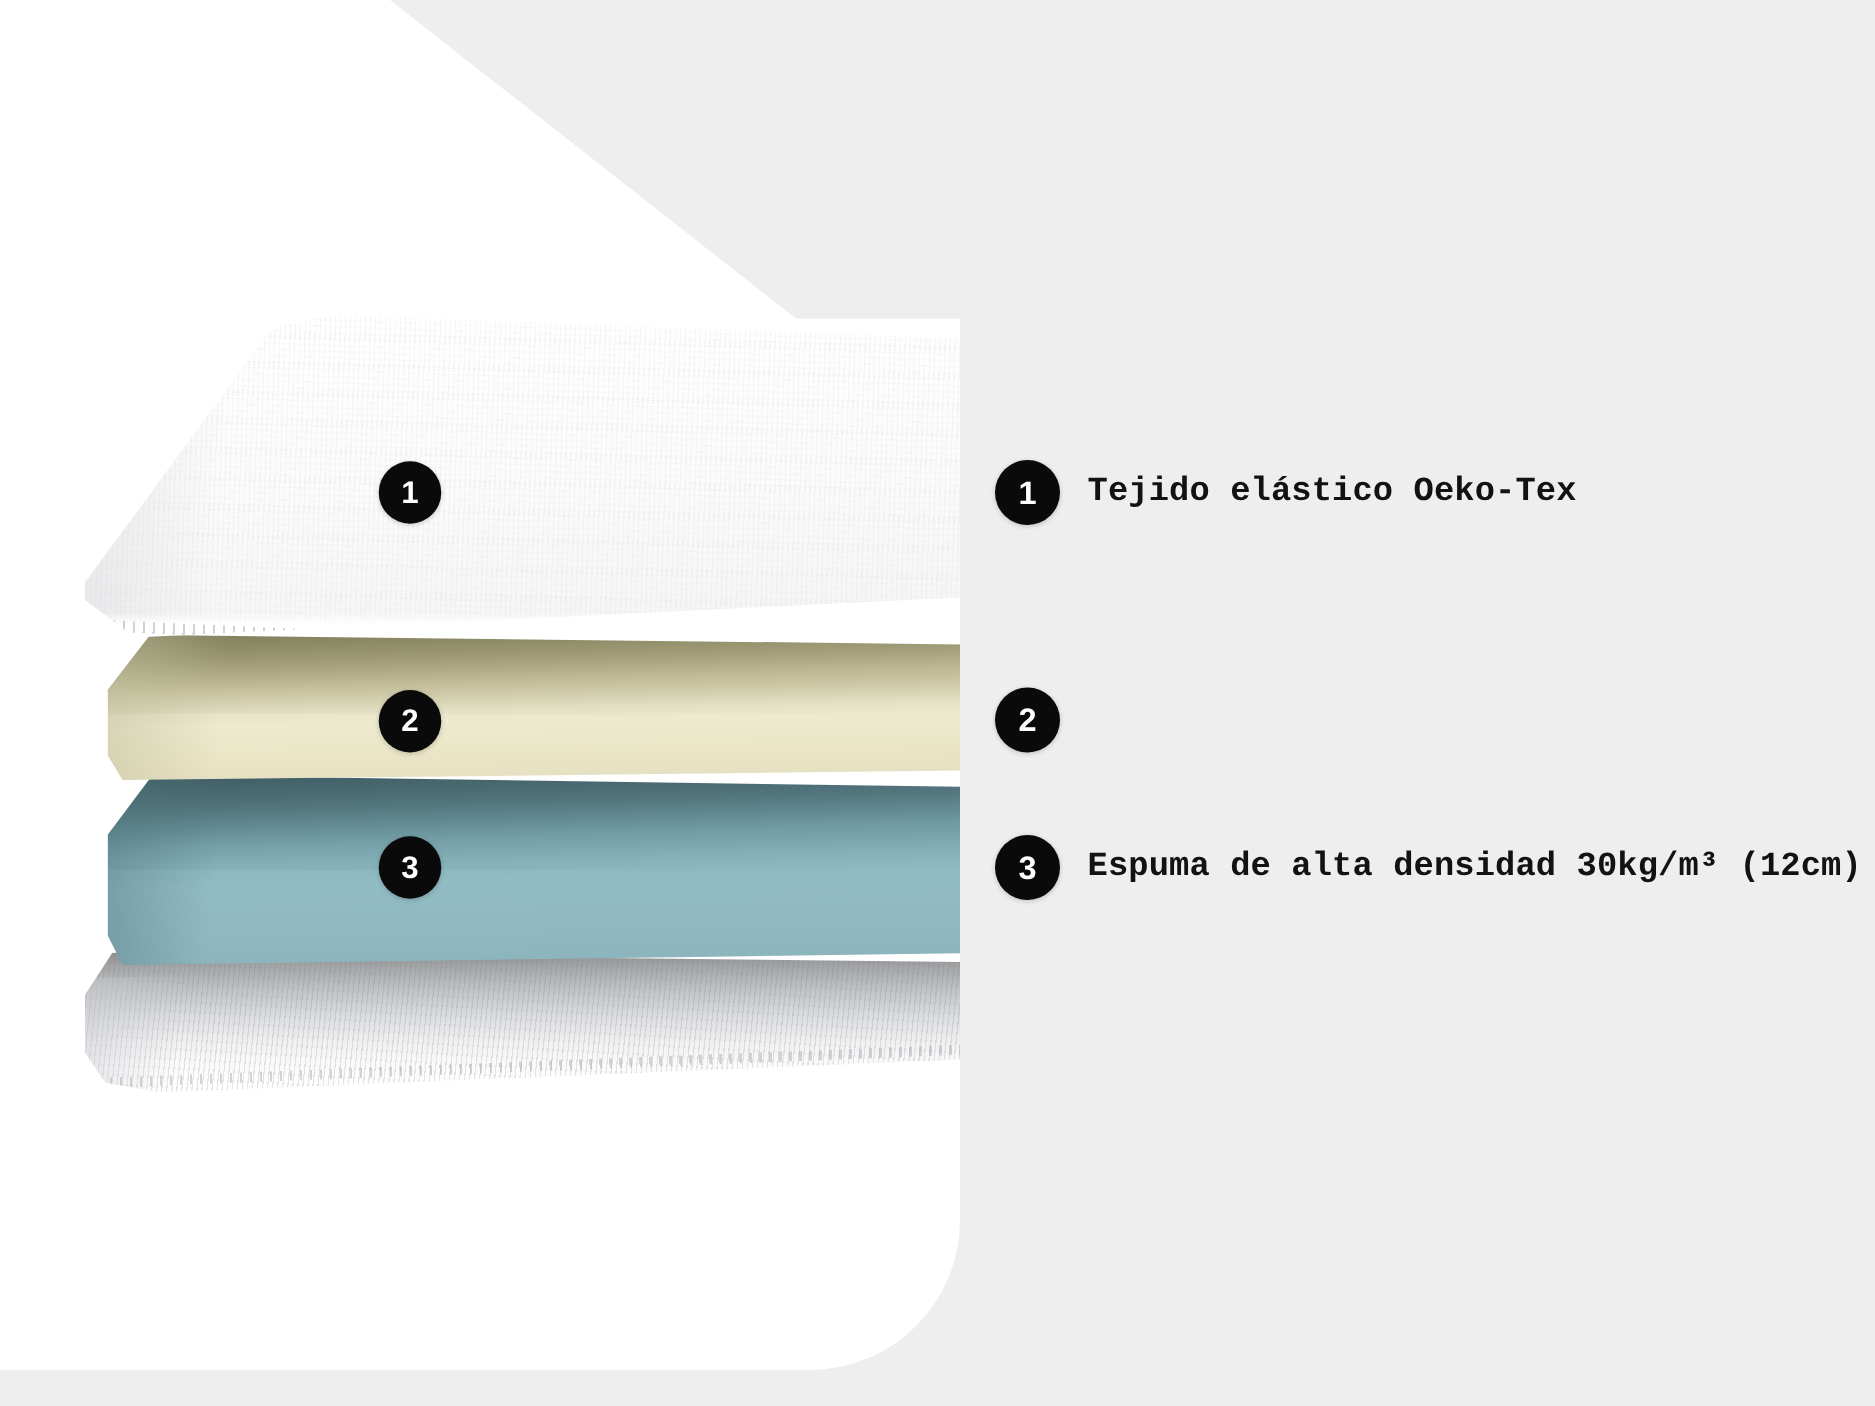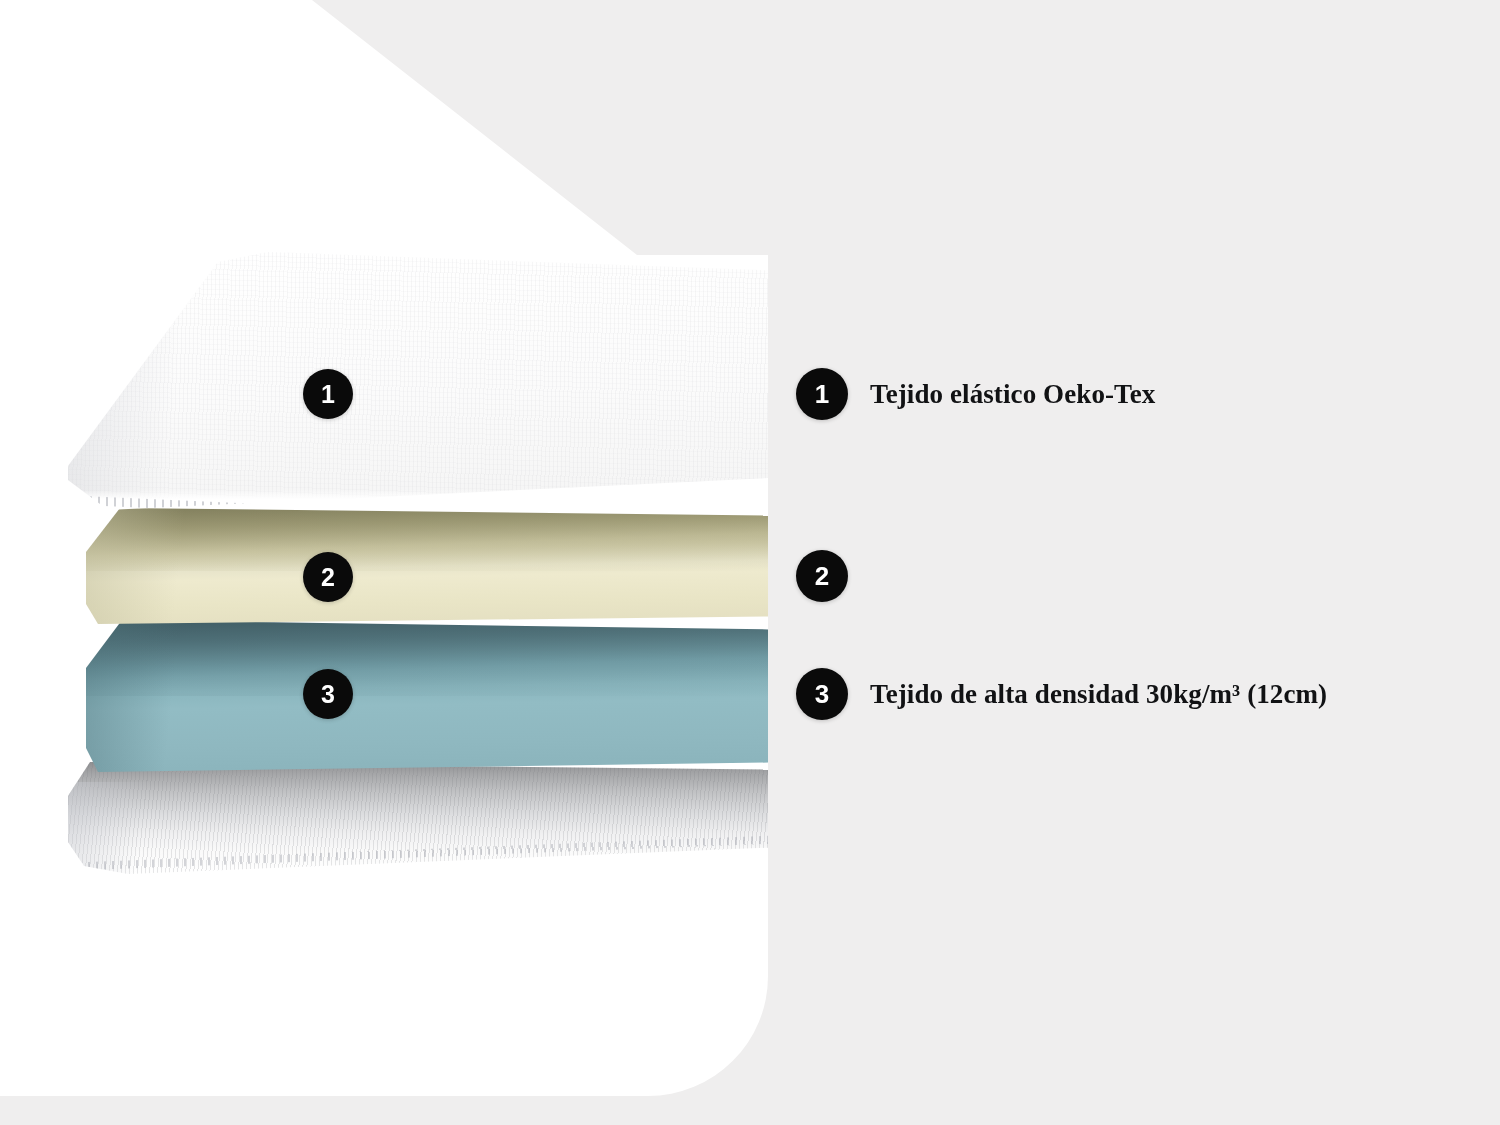--- a/index.html
+++ b/index.html
@@ -255,21 +255,21 @@
   .legend-row.r3 { top: 668px; }
 
   .legend-badge {
     position: relative;
     flex: 0 0 auto;
     width: 52px;
     height: 52px;
     font-size: 26px;
   }
   .legend-text {
-    font-family: Liberation Serif, serif;
+    font-family: Liberation Mono, monospace;
     font-size: 27px;
     font-weight: 700;
     color: #111214;
     letter-spacing: .1px;
     white-space: nowrap;
   }
 </style>
 </head>
 <body>
 
@@ -314,17 +314,17 @@
       <div class="badge legend-badge">1</div>
       <div class="legend-text">Tejido elástico Oeko-Tex</div>
     </div>
 
     <div class="legend-row r2">
       <div class="badge legend-badge">2</div>
     </div>
 
     <div class="legend-row r3">
       <div class="badge legend-badge">3</div>
-      <div class="legend-text">Tejido de alta densidad 30kg/m³ (12cm)</div>
+      <div class="legend-text">Espuma de alta densidad 30kg/m³ (12cm)</div>
     </div>
 
   </div>
 </div>
 
 </body></html>

